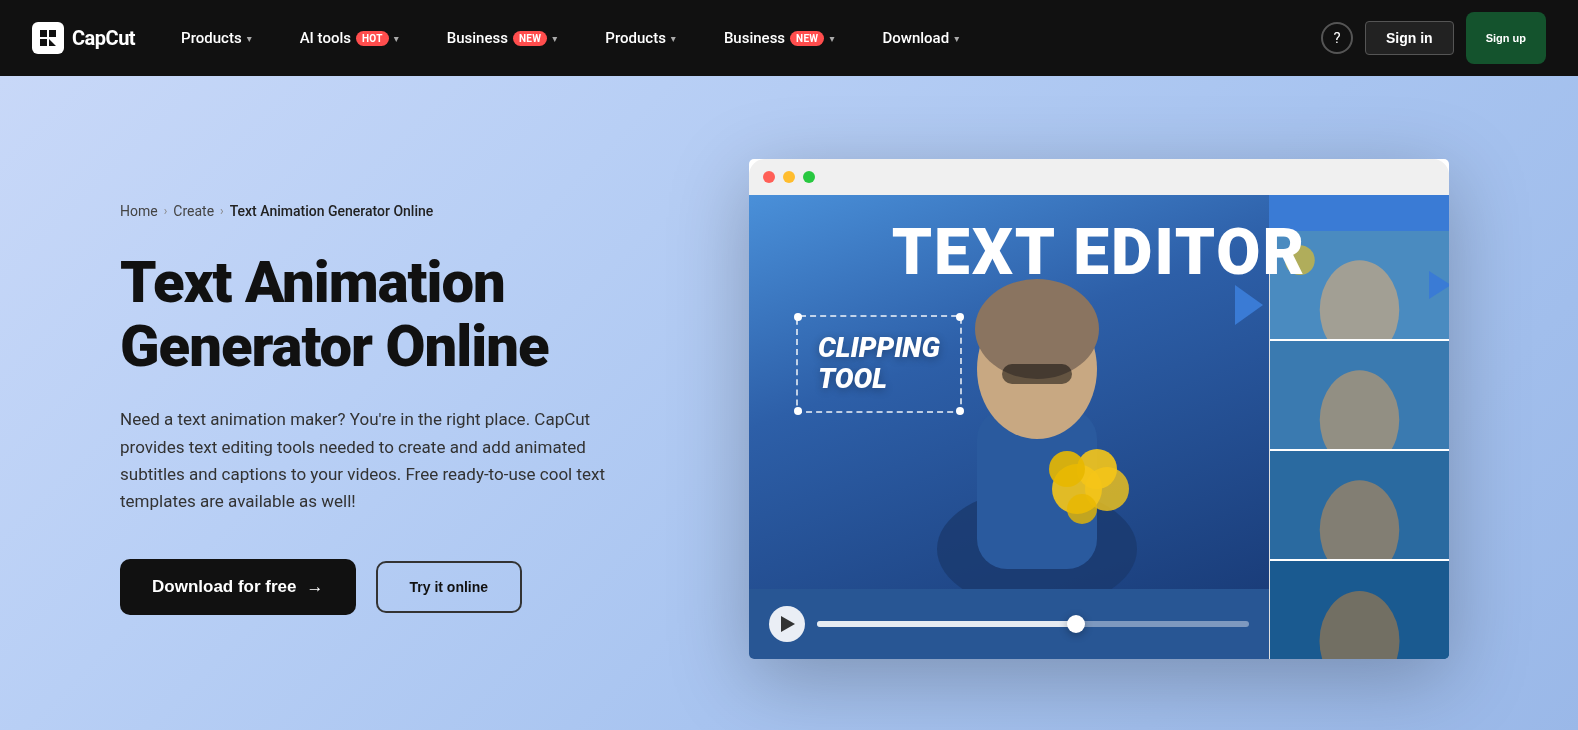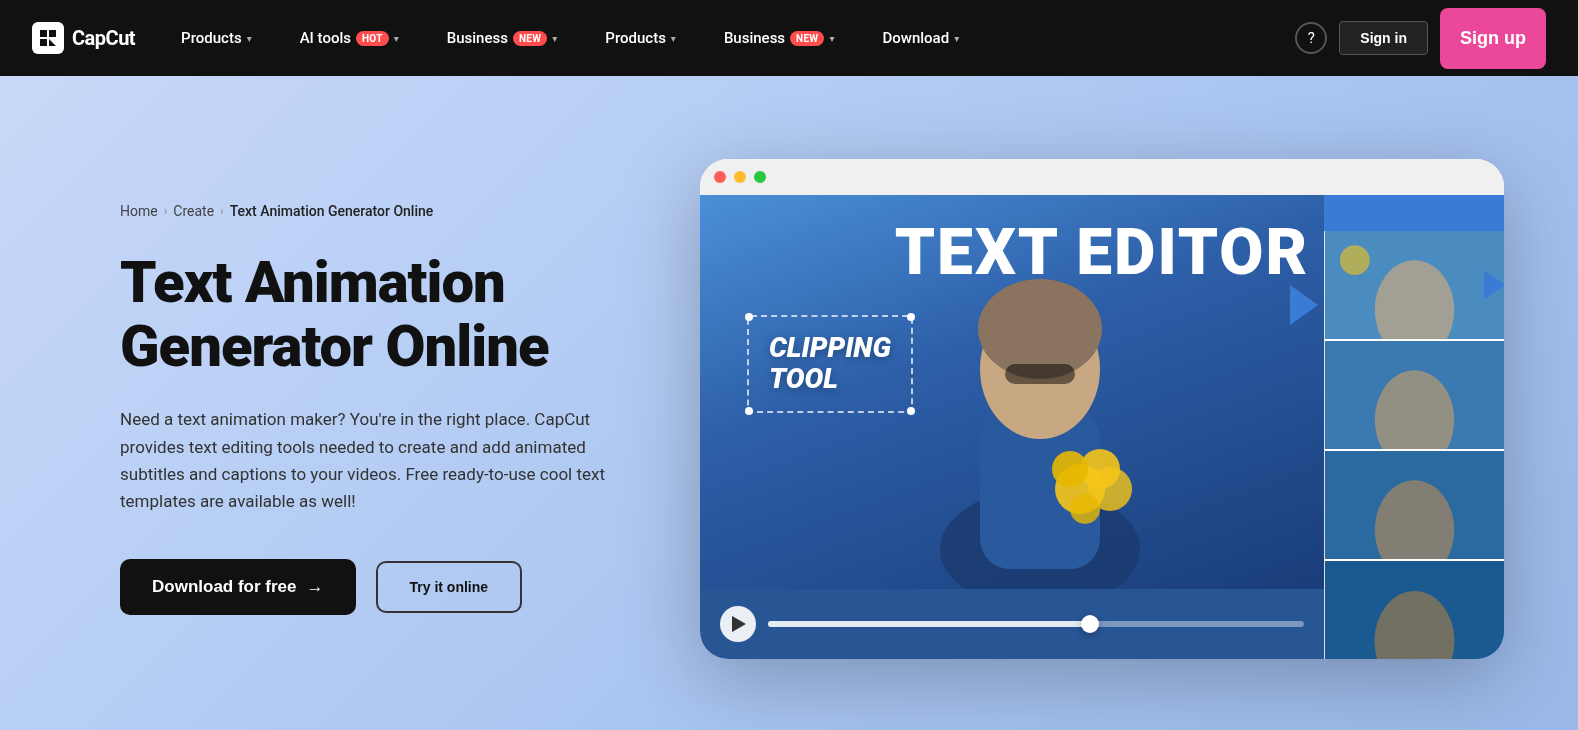--- a/index.html
+++ b/index.html
@@ -84,26 +84,26 @@
       background: #222;
       color: #fff;
       border: 1.5px solid #555;
       border-radius: 4px;
       padding: 8px 20px;
       font-size: 14px;
       font-weight: 600;
       cursor: pointer;
     }
     .btn-signup {
-      background: #ec4899;
+      background: #14532d;
       color: #fff;
       border: none;
       border-radius: 8px;
       padding: 20px 20px;
-      font-size: 18px;
+      font-size: 11px;
       font-weight: 700;
       cursor: pointer;
     }
 
     
     .hero {
       background: linear-gradient(135deg, #c8d8f8 0%, #b8cff5 30%, #a8c4f0 60%, #9ab8e8 100%);
       min-height: 666px;
       display: flex;
       align-items: center;
@@ -175,23 +175,23 @@
       flex: 1;
       display: flex;
       justify-content: center;
       align-items: center;
       position: relative;
       z-index: 2;
     }
 
     .editor-window {
       background: #fff;
-      border-radius: 28px;
+      border-radius: 5px;
       box-shadow: 0 20px 80px rgba(0,0,0,0.25);
-      width: 804px;
+      width: 700px;
       height: 500px;
       position: relative;
       overflow: hidden;
     }
     .editor-titlebar {
       background: #f0f0f0;
       height: 36px;
       display: flex;
       align-items: center;
       padding: 0 14px;

